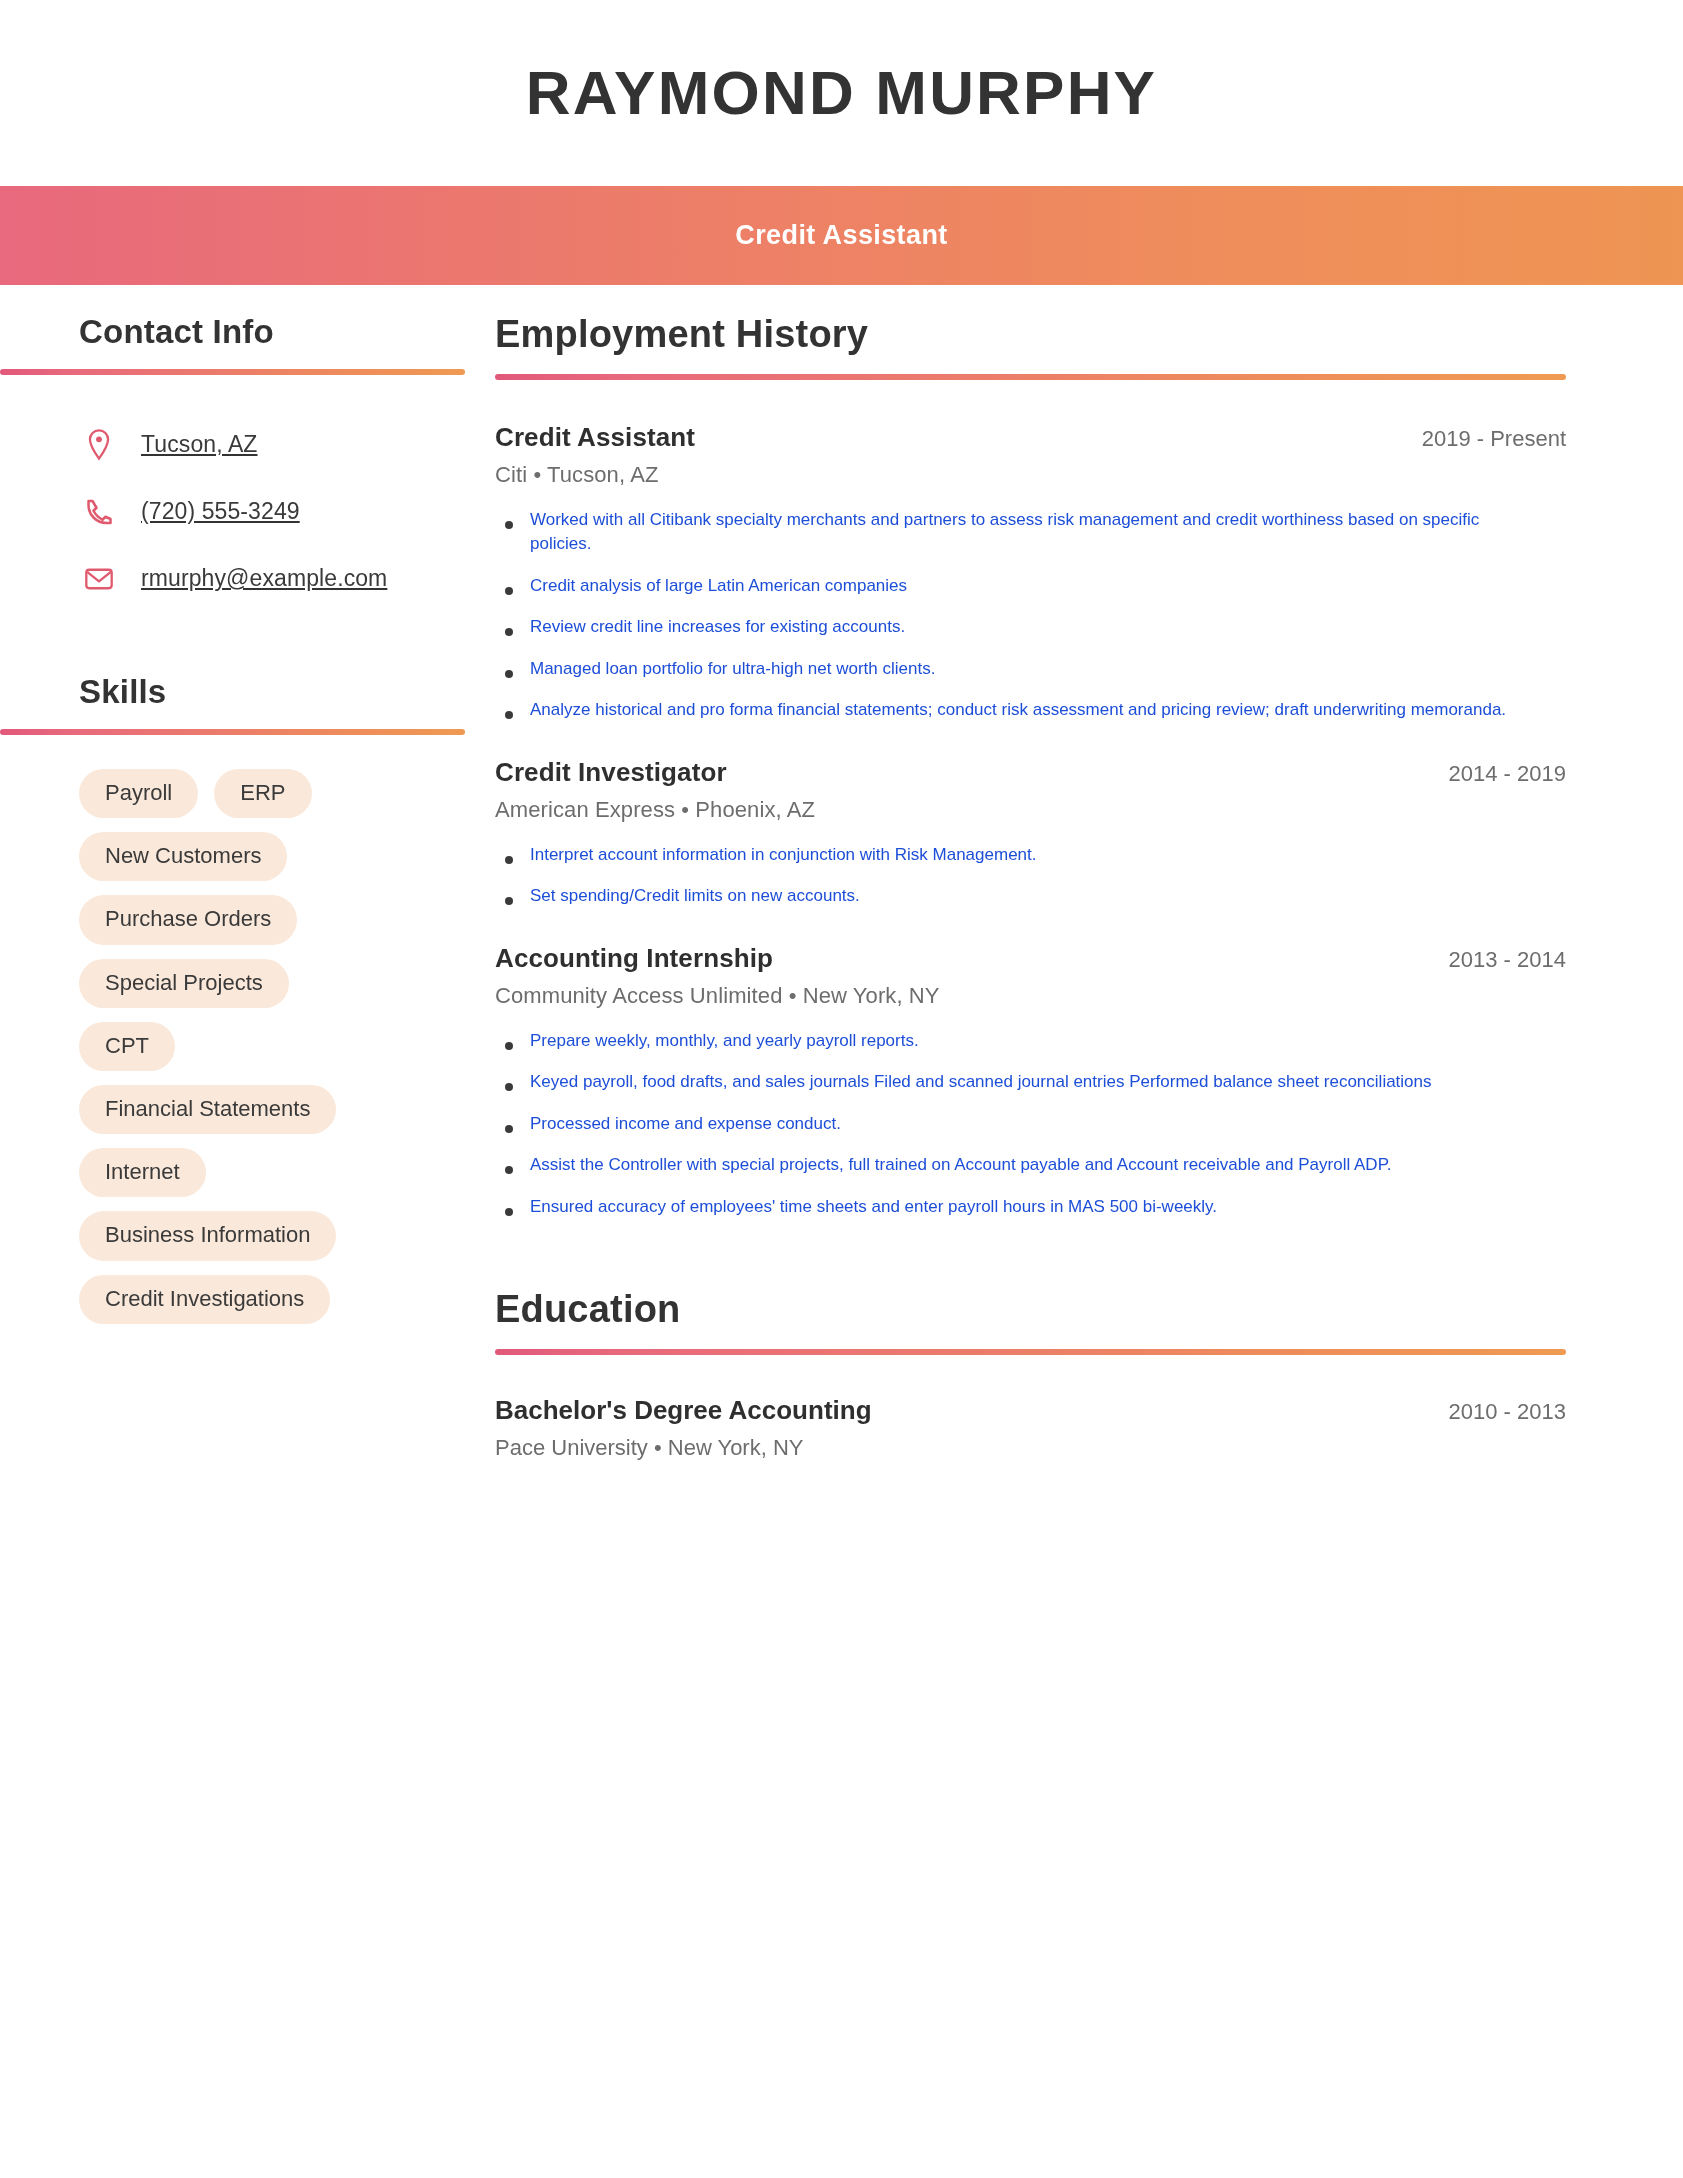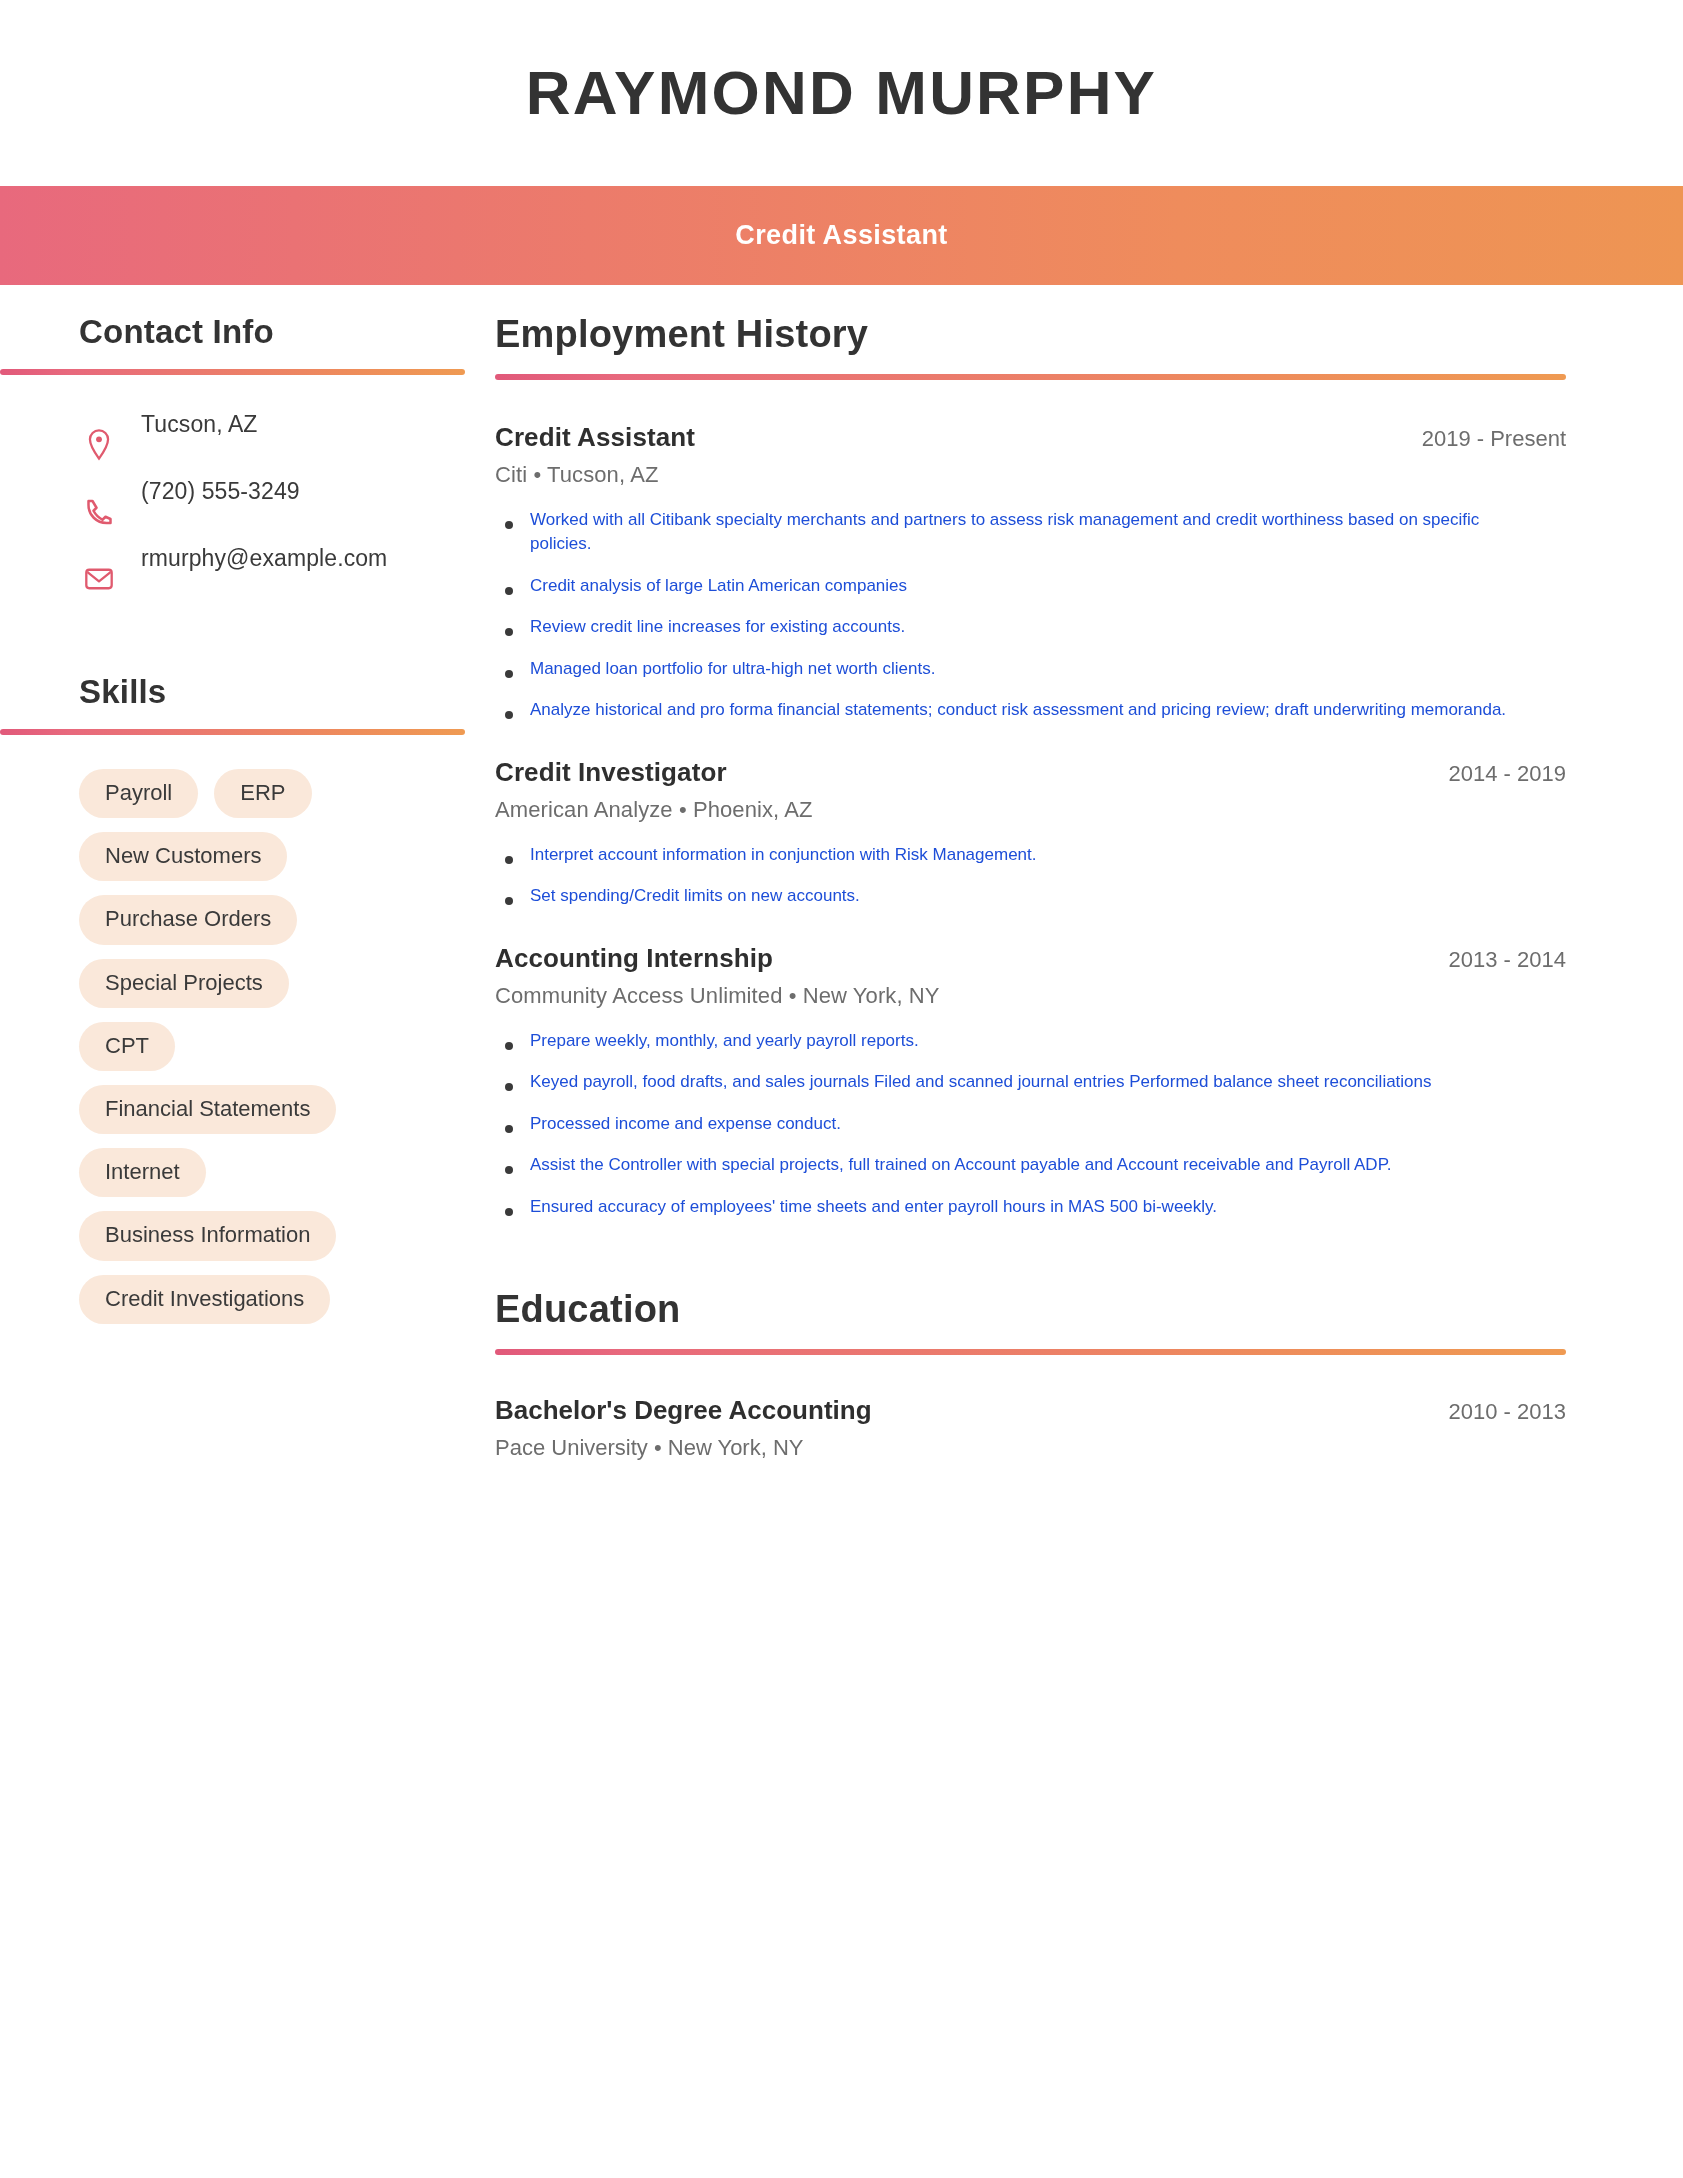--- a/index.html
+++ b/index.html
@@ -93,21 +93,23 @@
     width: 1071px;
     margin-top: 18px;
     border-radius: 3px;
     background: linear-gradient(90deg, #e1597a 0%, #e8697d 12%, #ee8c5b 72%, #ef9a52 100%);
   }
 
   
   .contact-list { margin-top: 36px; padding-left: 79px; }
   .contact-row {
     display: flex;
+    align-items: center;
     height: 67px;
+    text-decoration: underline;
   }
   .contact-icon {
     width: 40px;
     flex: 0 0 40px;
     display: flex;
     align-items: center;
     justify-content: center;
     margin-right: 22px;
   }
   .contact-text {
@@ -306,21 +308,21 @@
             <li>Managed loan portfolio for ultra-high net worth clients.</li>
             <li>Analyze historical and pro forma financial statements; conduct risk assessment and pricing review; draft underwriting memoranda.</li>
           </ul>
         </article>
 
         <article class="job">
           <div class="job-head">
             <span class="job-title">Credit Investigator</span>
             <span class="job-dates">2014 - 2019</span>
           </div>
-          <div class="job-sub">American Analyze  •  Phoenix, AZ</div>
+          <div class="job-sub">American Express  •  Phoenix, AZ</div>
           <ul class="job-bullets">
             <li>Interpret account information in conjunction with Risk Management.</li>
             <li>Set spending/Credit limits on new accounts.</li>
           </ul>
         </article>
 
         <article class="job">
           <div class="job-head">
             <span class="job-title">Accounting Internship</span>
             <span class="job-dates">2013 - 2014</span>

